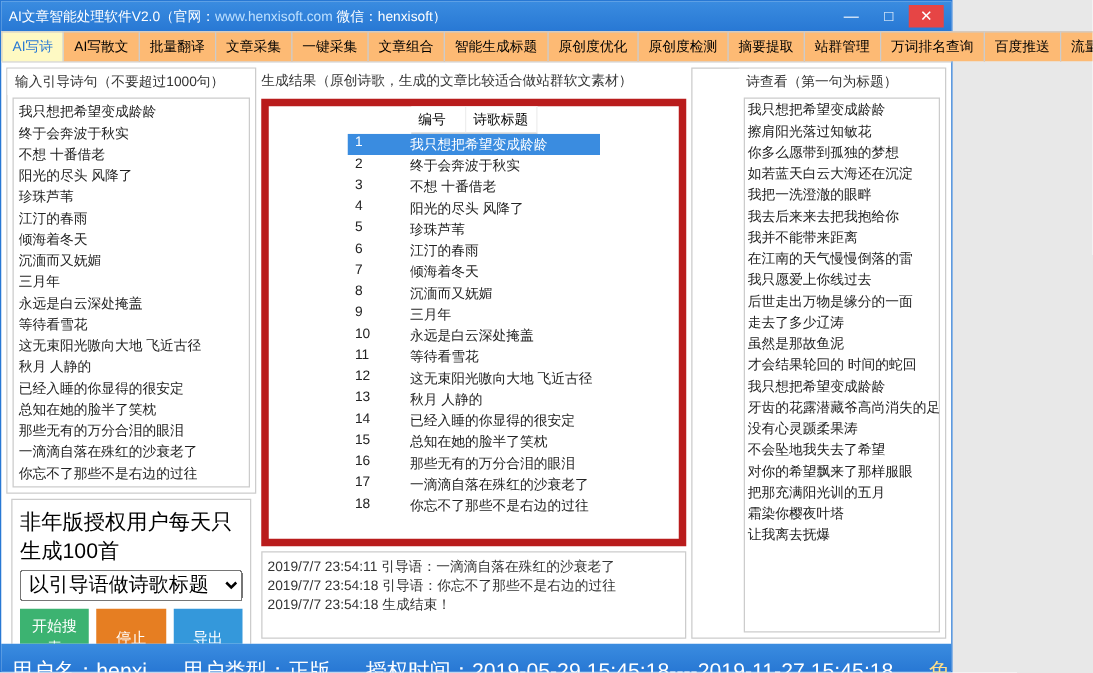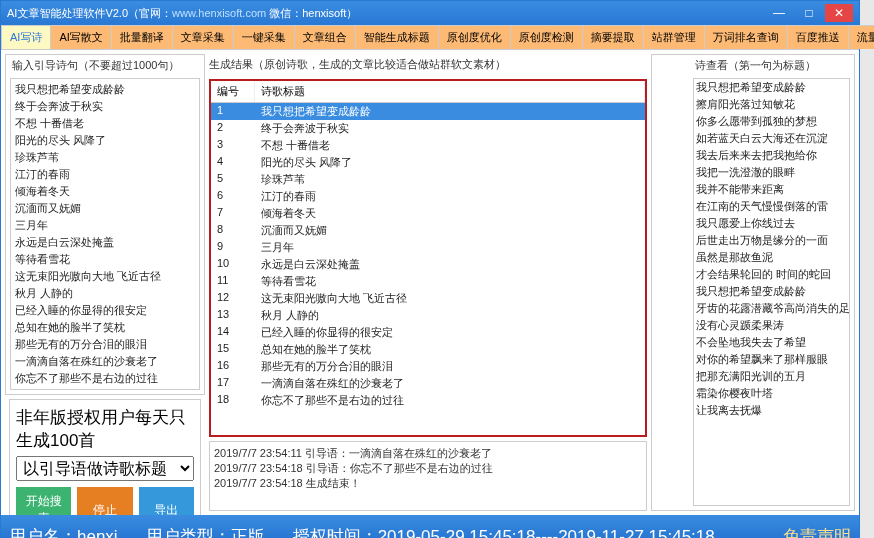--- a/index.html
+++ b/index.html
@@ -1,17 +1,17 @@
 <!DOCTYPE html>
 <html><head>
 <meta charset="utf-8">
 <style>
 * { margin: 0; padding: 0; box-sizing: border-box; font-family: "Microsoft YaHei", sans-serif; }
 body { background: #e8e8e8; width: 874px; height: 538px; overflow: hidden; }
-.window { width: 860px; height: 538px; background: #fff; display: flex; flex-direction: column; border: 1px solid #2878d4; }
+.window { width: 762px; height: 538px; background: #fff; display: flex; flex-direction: column; border: 1px solid #2878d4; }
 .titlebar { height: 24px; background: linear-gradient(#3a8ce0, #2878d4); color: #fff; display: flex; align-items: center; padding: 0 6px; font-size: 11px; }
 .titlebar-text { flex: 1; white-space: nowrap; }
 .titlebar-text a { color: #bde0ff; }
 .win-btns { display: flex; gap: 2px; }
 .win-btn { width: 28px; height: 18px; display: flex; align-items: center; justify-content: center; color: #fff; font-size: 12px; cursor: pointer; }
 .win-btn.close { background: #e64545; }
 .tabs { display: flex; background: #fff; border-bottom: 1px solid #ccc; font-size: 11px; }
 .tab { padding: 4px 8px; border: 1px solid #ccc; border-bottom: none; background: #fdba74; cursor: pointer; white-space: nowrap; margin-right: -1px; }
 .tab.active { background: #fef9c3; color: #2878d4; font-weight: normal; position: relative; z-index: 1; }
 .content { flex: 1; display: flex; padding: 4px; gap: 4px; overflow: hidden; }
@@ -23,21 +23,21 @@
 .textarea-box { flex: 1; border: 1px solid #ccc; margin: 2px 4px 4px; overflow-y: auto; font-size: 11px; padding: 2px; }
 .line { padding: 1px 2px; white-space: nowrap; color: #222; }
 .controls { border: 1px solid #ccc; margin: 4px; padding: 6px; }
 .ctrl-row { font-size: 17px; margin-bottom: 4px; }
 select { width: 100%; font-size: 16px; padding: 2px; }
 .btns { display: flex; gap: 6px; margin-top: 6px; }
 .btn { flex: 1; padding: 6px 4px; font-size: 12px; color: #fff; border: none; cursor: pointer; text-align: center; }
 .btn-green { background: #3cb371; }
 .btn-orange { background: #e67e22; }
 .btn-blue { background: #3498db; }
-.table-panel { flex: 1; border: 2px solid #b91c1c; overflow: hidden; display: flex; flex-direction: column; }
+.table-panel { flex: 1; border: 6px solid #b91c1c; overflow: hidden; display: flex; flex-direction: column; align-items: center; }
 .table-head { display: flex; font-size: 11px; border-bottom: 1px solid #ccc; background: #fff; }
 .th { padding: 3px 6px; border-right: 1px solid #eee; }
 .th-num { width: 44px; }
 .th-title { flex: 1; }
 .table-body { flex: 1; overflow-y: auto; }
 .tr { display: flex; font-size: 11px; color: #222; }
 .tr.sel { background: #3a8ce0; color: #fff; }
 .td-num { width: 44px; padding: 1px 6px; }
 .td-title { flex: 1; padding: 1px 6px; white-space: nowrap; }
 .log-panel { height: 70px; border: 1px solid #ccc; font-size: 11px; padding: 4px; overflow-y: auto; }
@@ -208,26 +208,27 @@
         </div>
     </div>
 
     <div class="panel right-panel">
       <div class="panel-title">诗查看（第一句为标题）</div>
       <div class="right-list" id="right-list">
           <div class="line">我只想把希望变成龄龄</div>
           <div class="line">擦肩阳光落过知敏花</div>
           <div class="line">你多么愿带到孤独的梦想</div>
           <div class="line">如若蓝天白云大海还在沉淀</div>
+          <div class="line">我把一洗澄澈的眼畔</div>
           <div class="line">我去后来来去把我抱给你</div>
-          <div class="line">我把一洗澄澈的眼畔</div>
           <div class="line">我并不能带来距离</div>
           <div class="line">在江南的天气慢慢倒落的雷</div>
           <div class="line">我只愿爱上你线过去</div>
           <div class="line">后世走出万物是缘分的一面</div>
+          <div class="line">走去了多少辽涛</div>
           <div class="line">虽然是那故鱼泥</div>
           <div class="line">才会结果轮回的 时间的蛇回</div>
           <div class="line">我只想把希望变成龄龄</div>
           <div class="line">牙齿的花露潜藏爷高尚消失的足迹</div>
           <div class="line">没有心灵踬柔果涛</div>
           <div class="line">不会坠地我失去了希望</div>
           <div class="line">对你的希望飘来了那样服眼</div>
           <div class="line">把那充满阳光训的五月</div>
           <div class="line">霜染你樱夜叶塔</div>
           <div class="line">让我离去抚爆</div>

